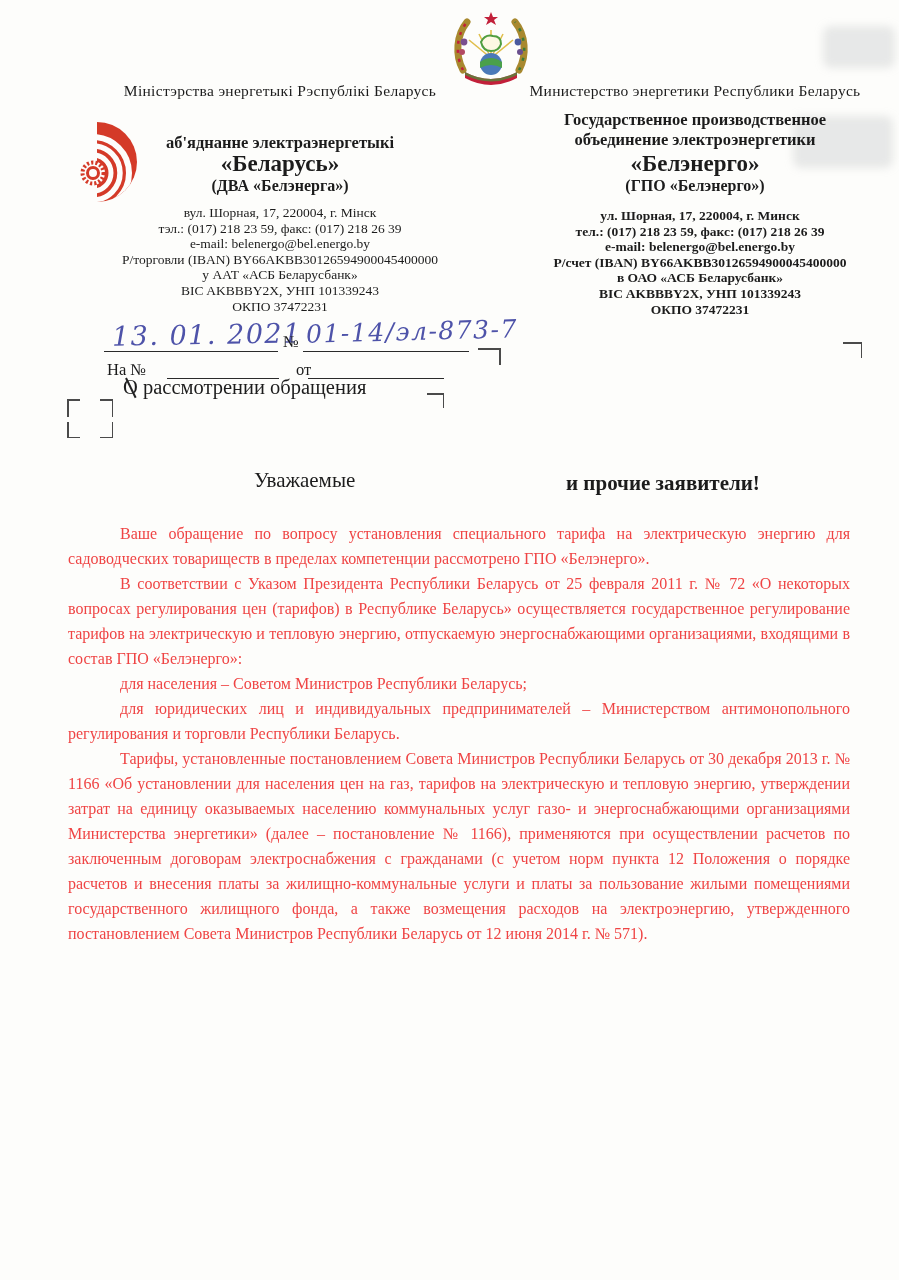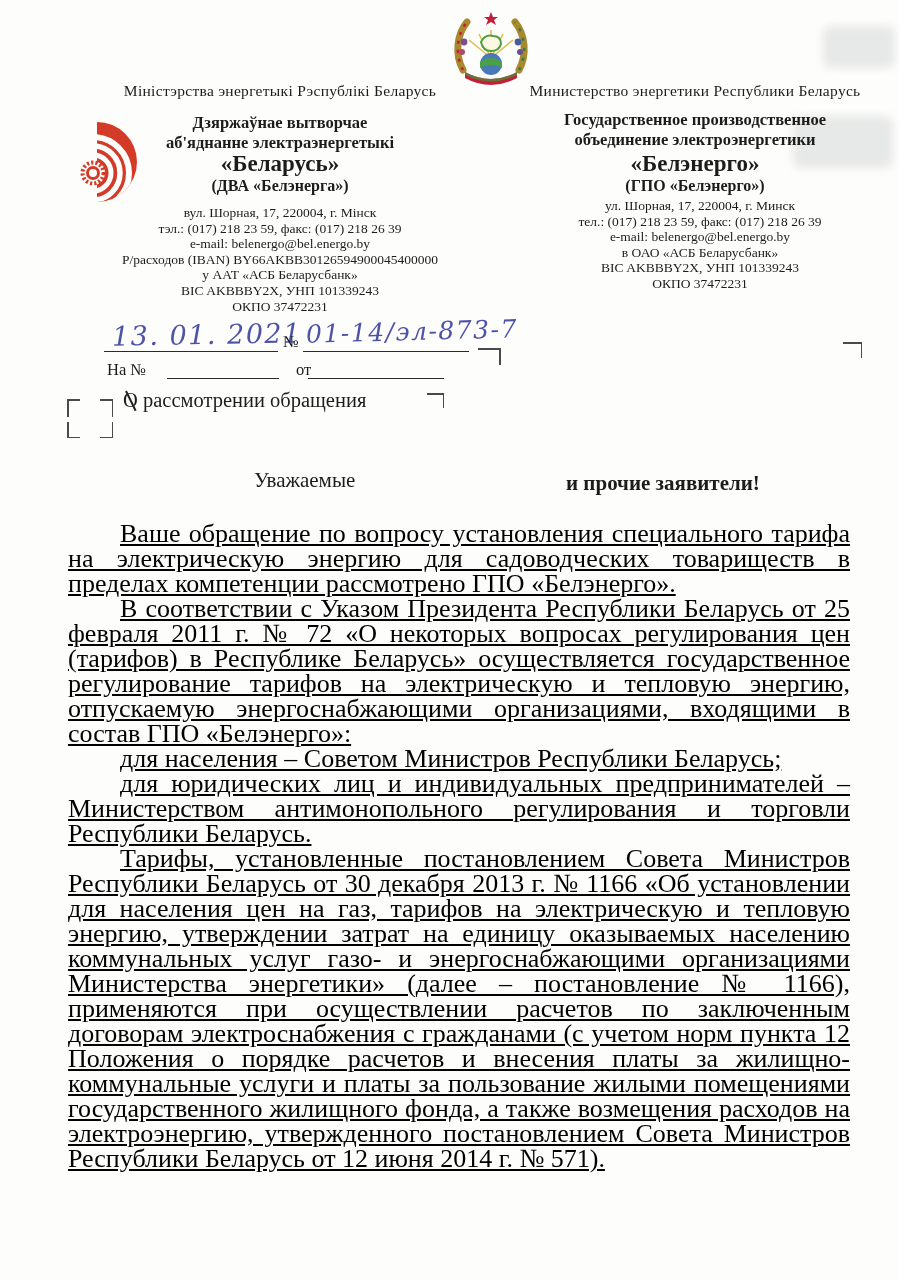--- a/index.html
+++ b/index.html
@@ -29,23 +29,22 @@
     content:""; position:absolute; left:-3px; top:48%; width:22px; height:1.6px;
     background:#222; transform:rotate(64deg);
   }
   
   .mark{position:absolute;}
   .mark .h{position:absolute; background:#4a4a4a; height:1.6px;}
   .mark .v{position:absolute; background:#4a4a4a; width:1.6px;}
   
   .salut{font-size:21px; white-space:nowrap;}
   .body-text{
-    width:782px; font-size:26px; line-height:25px; text-align:justify;
-    color:#000000;
-    text-decoration:underline;
+    width:782px; font-size:16px; line-height:25px; text-align:justify;
+    color:#ef4444;
   }
   .body-text p{margin:0; text-indent:52px;}
   .smudge{background:rgba(155,160,166,.22); filter:blur(4px); border-radius:8px;}
 </style>
 </head>
 <body>
 
 <div class="page">
 
   <div class="abs smudge" style="left:823px;top:26px;width:72px;height:42px;"></div>
@@ -98,43 +97,43 @@
         <circle cx="17" cy="53" r="27" fill="none" stroke="#fdfdfb" stroke-width="5.5"></circle>
         <circle cx="17" cy="53" r="36" fill="none" stroke="#fdfdfb" stroke-width="6"></circle>
       </g>
       <circle cx="17" cy="53" r="12" fill="#fdfdfb"></circle>
       <circle cx="17" cy="53" r="10.5" fill="none" stroke="#d43a28" stroke-width="4" stroke-dasharray="2.2 2.1"></circle>
       <circle cx="17" cy="53" r="5.5" fill="none" stroke="#d43a28" stroke-width="3"></circle>
     </svg>
   </div>
 
   <div class="abs ministry center" style="left:80px;top:82px;width:400px;">Міністэрства энергетыкі Рэспублікі Беларусь</div>
-  <div class="abs orgline center" style="left:110px;top:113px;width:340px;">Дзяржаўнае вытворчае</div>
   <div class="abs orgline center" style="left:110px;top:133px;width:340px;">аб'яднанне электраэнергетыкі</div>
   <div class="abs orgname center" style="left:110px;top:151px;width:340px;">«Беларусь»</div>
   <div class="abs orgabbr center" style="left:110px;top:177px;width:340px;">(ДВА «Белэнерга»)</div>
   <div class="abs addr center" style="left:80px;top:205px;width:400px;">
     <div>вул. Шорная, 17, 220004, г. Мінск</div>
     <div>тэл.: (017) 218 23 59, факс: (017) 218 26 39</div>
     <div>e-mail: belenergo@bel.energo.by</div>
-    <div>Р/расходов (IBAN) BY66AKBB30126594900045400000</div>
+    <div>Р/торговли (IBAN) BY66AKBB30126594900045400000</div>
     <div>у ААТ «АСБ Беларусбанк»</div>
     <div>BIC AKBBBY2X, УНП 101339243</div>
     <div>ОКПО 37472231</div>
   </div>
 
   <div class="abs ministry center" style="left:500px;top:82px;width:390px;">Министерство энергетики Республики Беларусь</div>
   <div class="abs orgline center" style="left:520px;top:110px;width:350px;">Государственное производственное</div>
   <div class="abs orgline center" style="left:520px;top:130px;width:350px;">объединение электроэнергетики</div>
   <div class="abs orgname center" style="left:520px;top:151px;width:350px;">«Белэнерго»</div>
   <div class="abs orgabbr center" style="left:520px;top:177px;width:350px;">(ГПО «Белэнерго»)</div>
-  <div class="abs addr center" style="left:500px;top:198px;width:400px;">
+  <div class="abs addr center" style="left:500px;top:208px;width:400px;font-weight:bold;">
     <div>ул. Шорная, 17, 220004, г. Минск</div>
     <div>тел.: (017) 218 23 59, факс: (017) 218 26 39</div>
     <div>e-mail: belenergo@bel.energo.by</div>
+    <div>Р/счет (IBAN) BY66AKBB30126594900045400000</div>
     <div>в ОАО «АСБ Беларусбанк»</div>
     <div>BIC AKBBBY2X, УНП 101339243</div>
     <div>ОКПО 37472231</div>
   </div>
 
   <div class="abs hand" style="left:112px;top:319px;font-size:27px;transform:rotate(-1deg);">13. 01. 2021</div>
   <div class="abs formline" style="left:104px;top:351px;width:174px;"></div>
   <div class="abs lbl" style="left:283px;top:332px;">№</div>
   <div class="abs hand" style="left:306px;top:317px;font-size:25px;transform:rotate(-1.5deg);">01-14/эл-873-7</div>
   <div class="abs formline" style="left:303px;top:351px;width:166px;"></div>
@@ -164,21 +163,21 @@
   </div>
   <div class="mark" style="left:67px;top:422px;">
     <div class="v" style="left:0;top:0;height:16px;"></div>
     <div class="h" style="left:0;top:14.5px;width:13px;"></div>
   </div>
   <div class="mark" style="left:100px;top:422px;">
     <div class="h" style="left:0;top:14.5px;width:13px;"></div>
     <div class="v" style="left:11.5px;top:0;height:16px;"></div>
   </div>
 
-  <div class="abs subject" style="left:123px;top:389px;">
+  <div class="abs subject" style="left:123px;top:376px;">
     <span class="slashed">О</span><span> рассмотрении обращения</span>
   </div>
   <div class="mark" style="left:427px;top:393px;">
     <div class="h" style="left:0;top:0;width:17px;"></div>
     <div class="v" style="left:15.5px;top:0;height:15px;"></div>
   </div>
 
   <div class="abs salut" style="left:254px;top:468px;">Уважаемые</div>
   <div class="abs salut" style="left:566px;top:471px;font-weight:bold;">и прочие заявители!</div>
 

